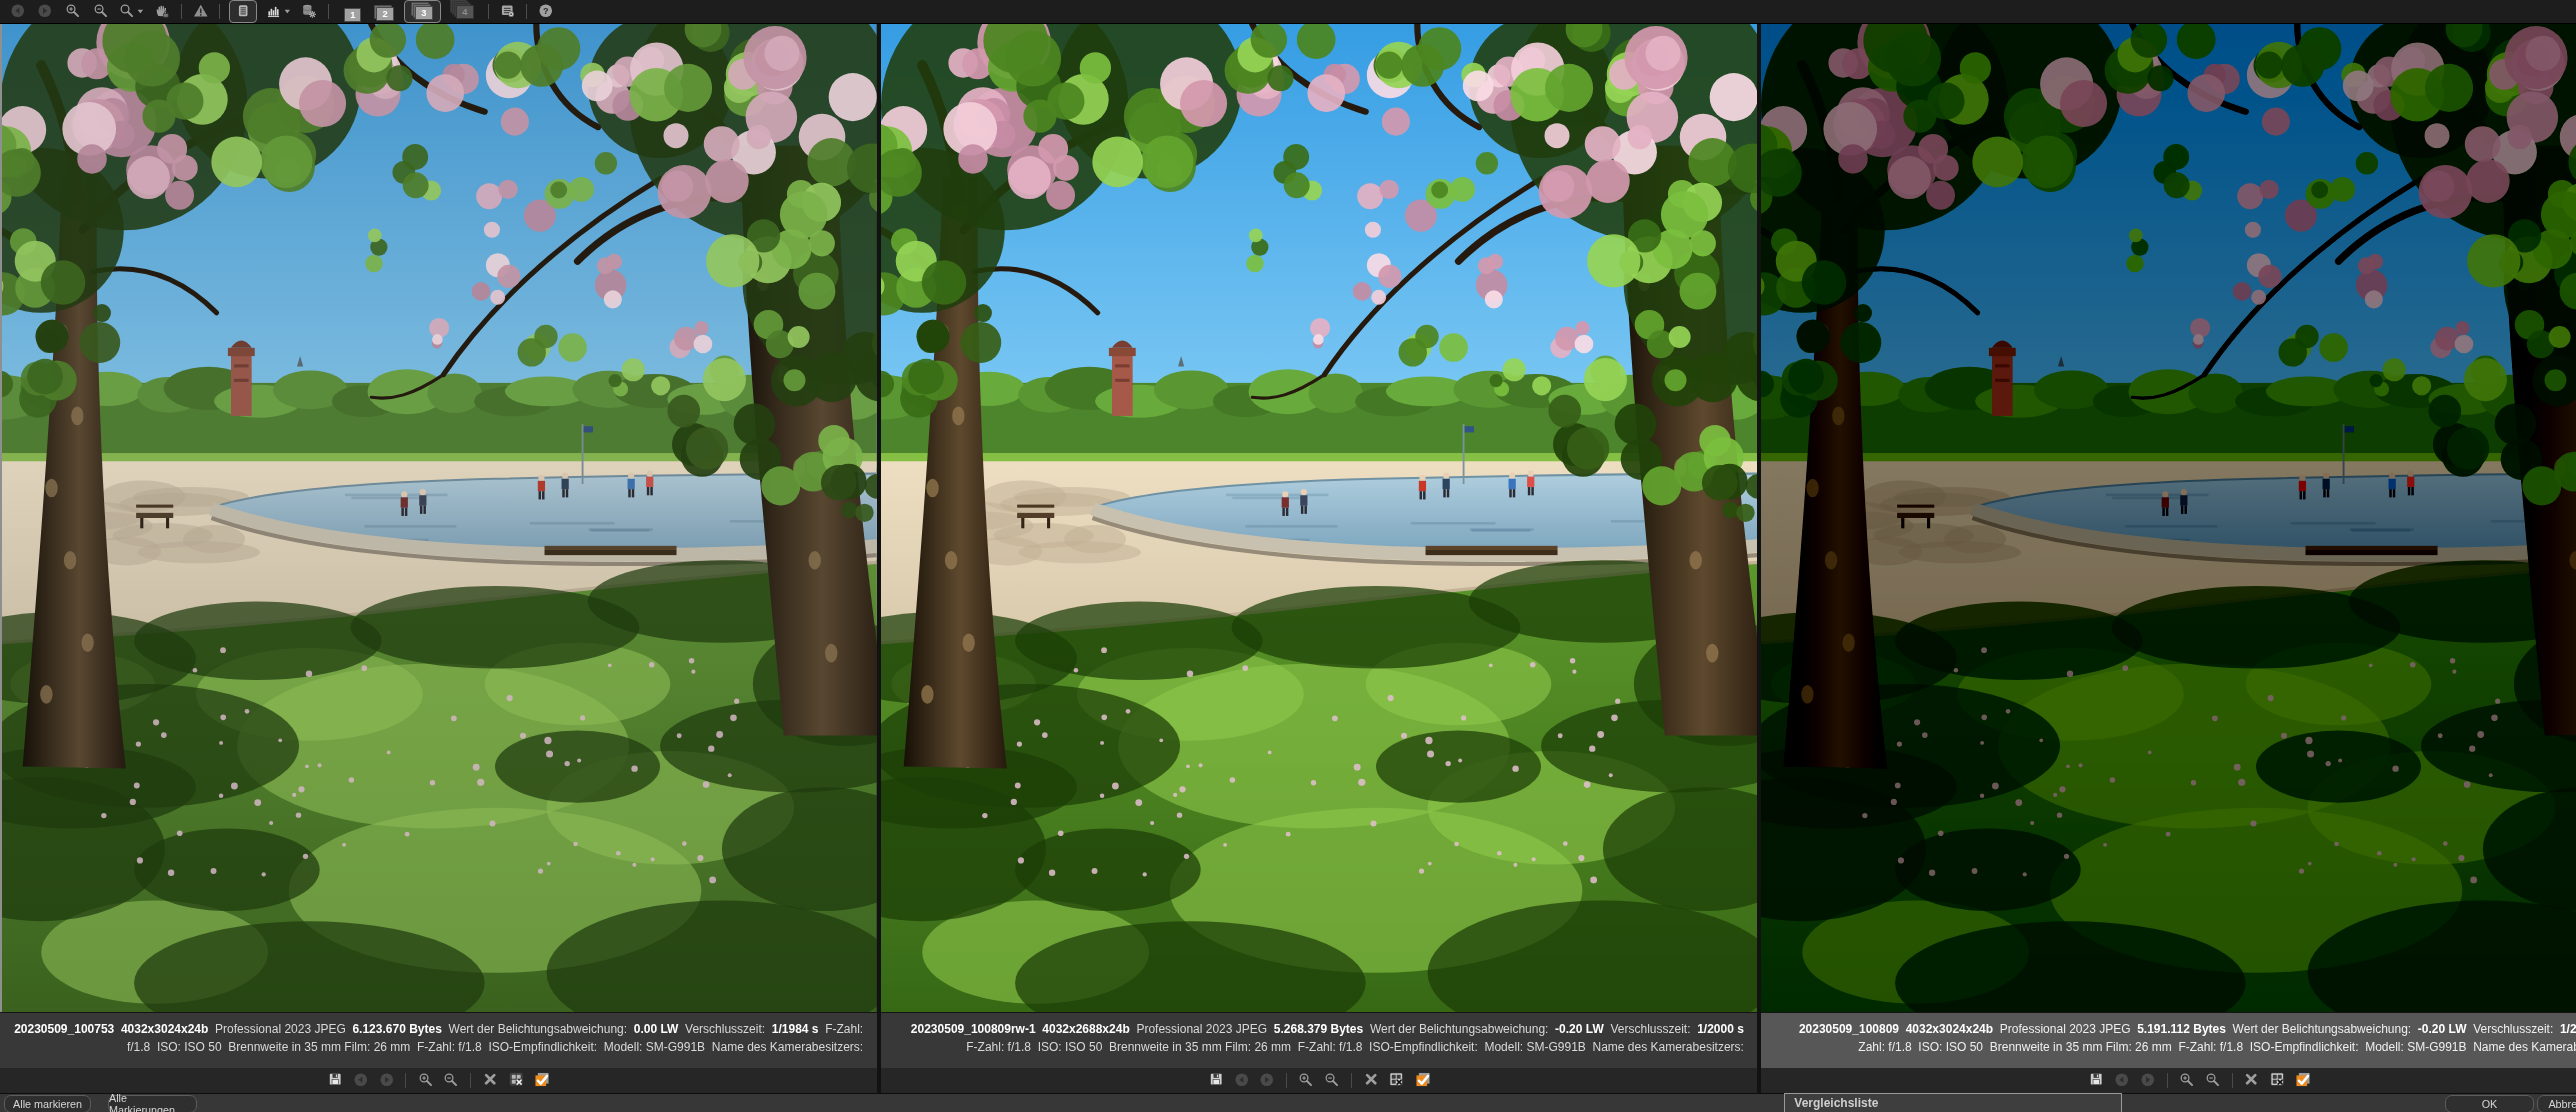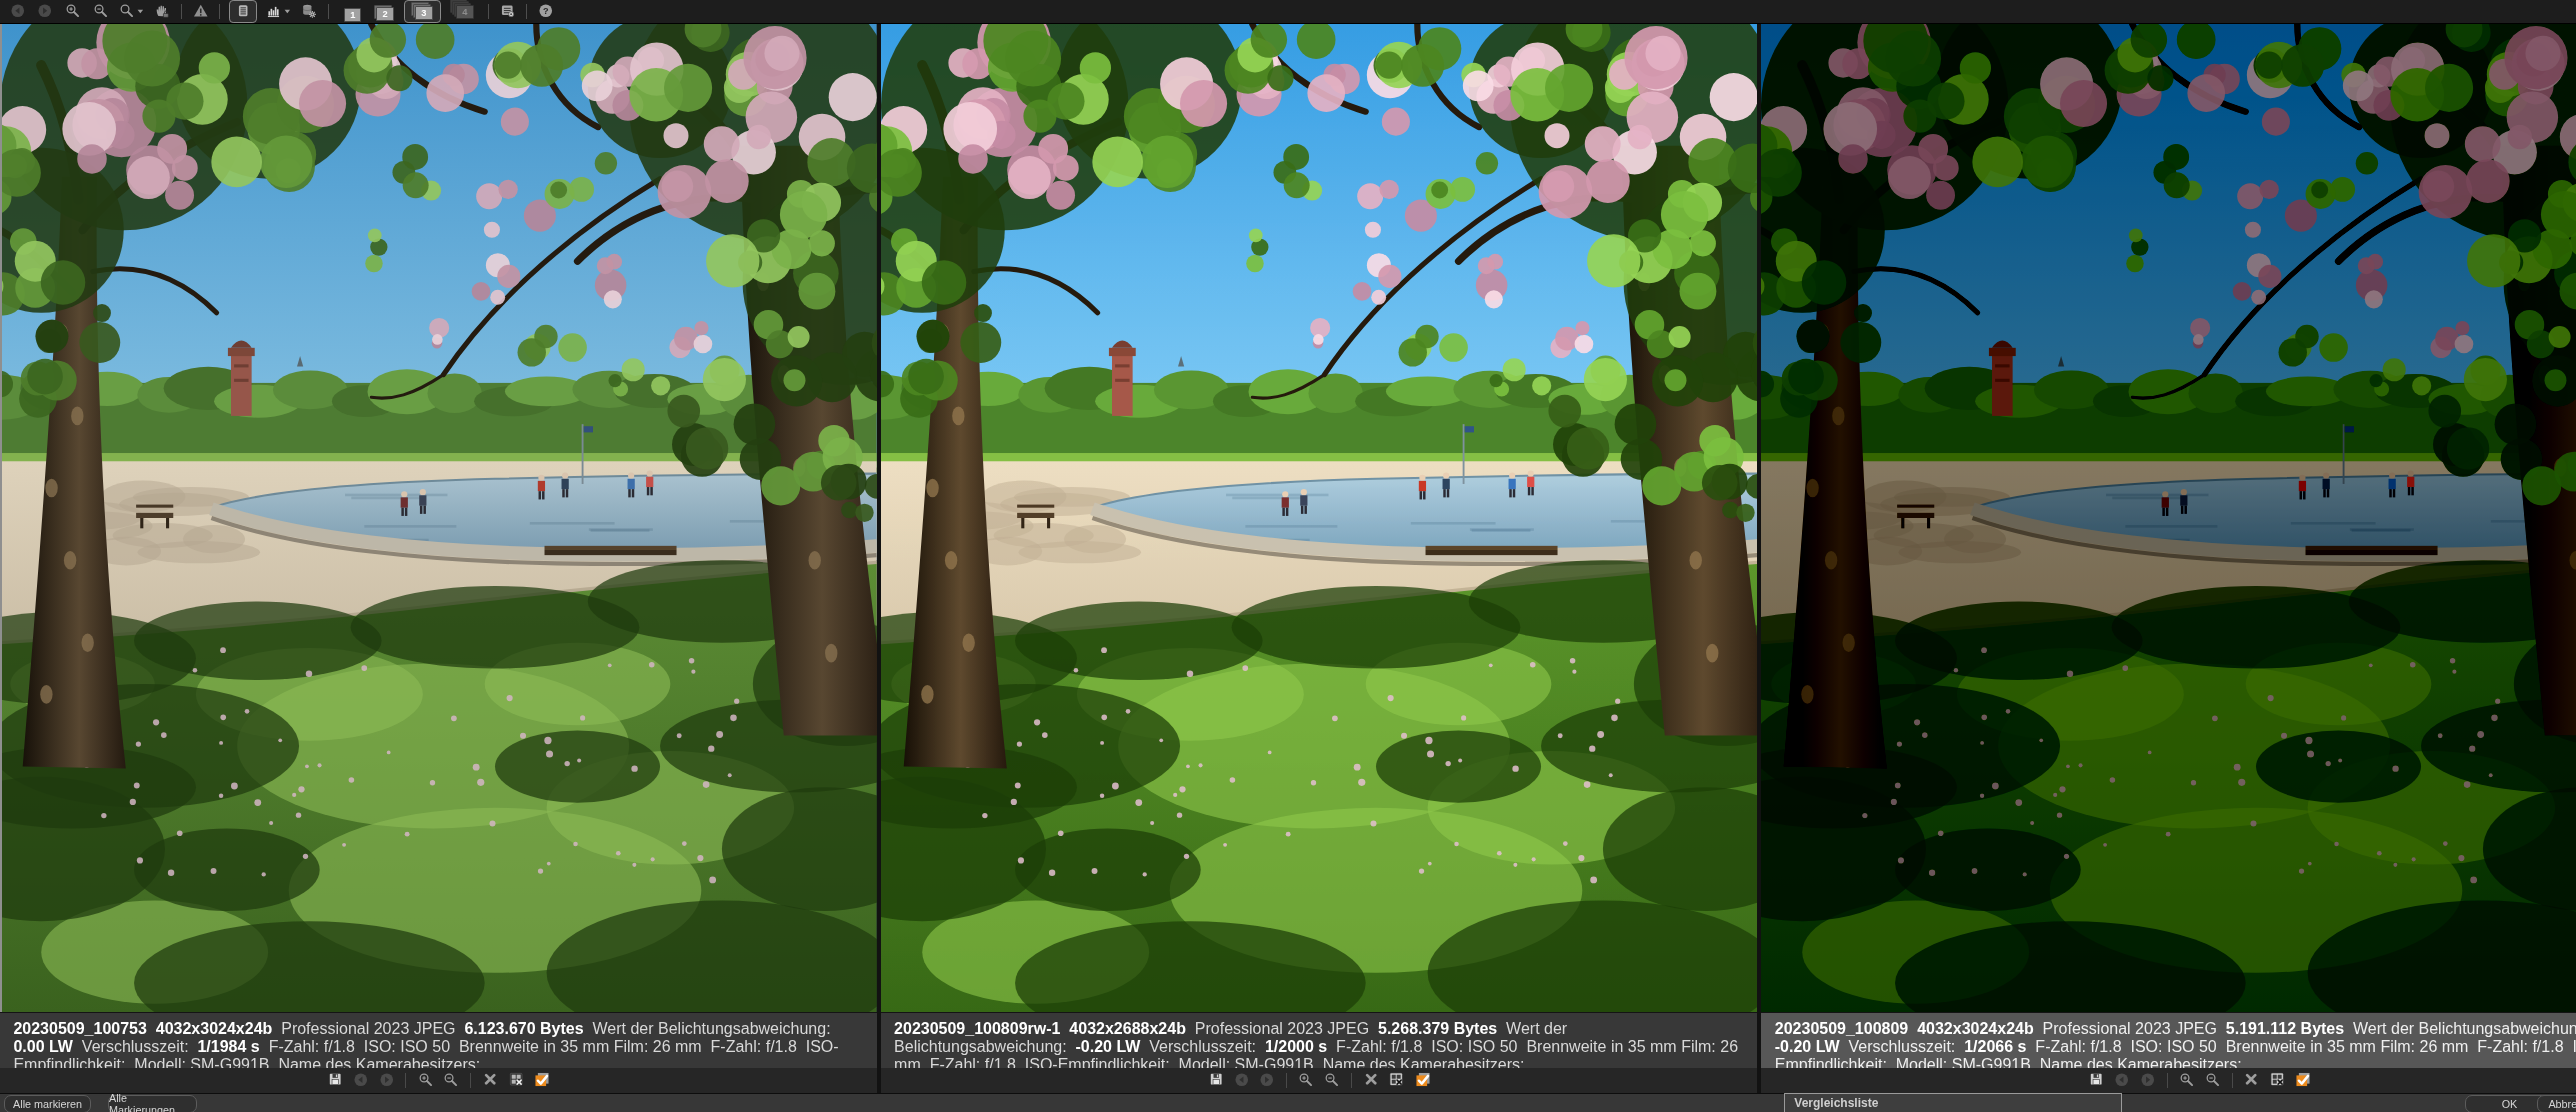--- a/index.html
+++ b/index.html
@@ -25,40 +25,40 @@
   
   .panels{position:relative;display:grid;grid-template-columns:1fr 1fr 1fr;gap:4.1px;background:#121212;height:1069px;}
   .edge-strip{position:absolute;left:0;top:0;width:2.1px;height:988px;background:#8f8f8f;z-index:6;}
   .panel{display:grid;grid-template-rows:988px 56px 25px;min-width:0;}
   .photo{position:relative;overflow:hidden;background:#1a2430;}
   .photo svg{width:100%;height:100%;display:block;}
   .panel.p2 .photo svg{filter:brightness(1.05) saturate(1.15) contrast(1.02);}
   .panel.p3 .photo svg{filter:brightness(0.58) saturate(1.4) contrast(1.28);}
 
   .caption{background:#383838;border-top:0.5px solid #141414;box-sizing:border-box;
-           padding:6.7px 13.4px 0;text-align:left;font-size:16px;line-height:18px;
+           padding:6.7px 13.4px 0;text-align:right;font-size:12px;line-height:18px;
            color:#d9d9d9;white-space:pre-wrap;overflow:hidden;}
   .panel.sel .caption{background:#575757;color:#efefef;}
   .caption b{color:#ffffff;font-weight:bold;}
 
   .strip{background:#262626;display:flex;align-items:center;justify-content:center;gap:8.2px;}
   .st-btn{width:17.5px;height:17.5px;display:flex;align-items:center;justify-content:center;}
   .st-sep{width:1px;height:14.4px;background:#4a4a4a;margin:0 2.1px;}
 
   
   .bottombar{position:relative;height:20.6px;background:#373737;border-top:0.5px solid #0d0d0d;}
   .bb-btn{position:absolute;top:1px;height:18px;box-sizing:border-box;background:#2f2f2f;
           border:0.5px solid #5c5c5c;border-radius:7px;color:#d6d6d6;font-size:10.8px;
           display:flex;align-items:center;justify-content:center;}
   .bb-allmark{left:4.1px;width:87px;}
   .bb-allmarks{left:108px;width:89px;}
   .bb-compare{position:absolute;left:1784px;top:-1.5px;width:338px;height:21.6px;box-sizing:border-box;
               background:#3e3e3e;border:0.5px solid #9a9a9a;border-bottom-color:#2a2a2a;border-radius:1px;
               display:flex;align-items:center;padding-left:9.3px;font-weight:600;font-size:12px;color:#cfcfcf;}
-  .bb-ok{left:2445px;width:89px;margin-left:20px;}
+  .bb-ok{left:2445px;width:89px;}
   .bb-cancel{left:2537px;width:75px;}
 </style>
 </head>
 <body>
 
 <div class="screen">
 
   <div class="toolbar">
       <div class="tb-btn">
         <span><svg width="15.5" height="15.5" viewBox="0 0 32 32">

